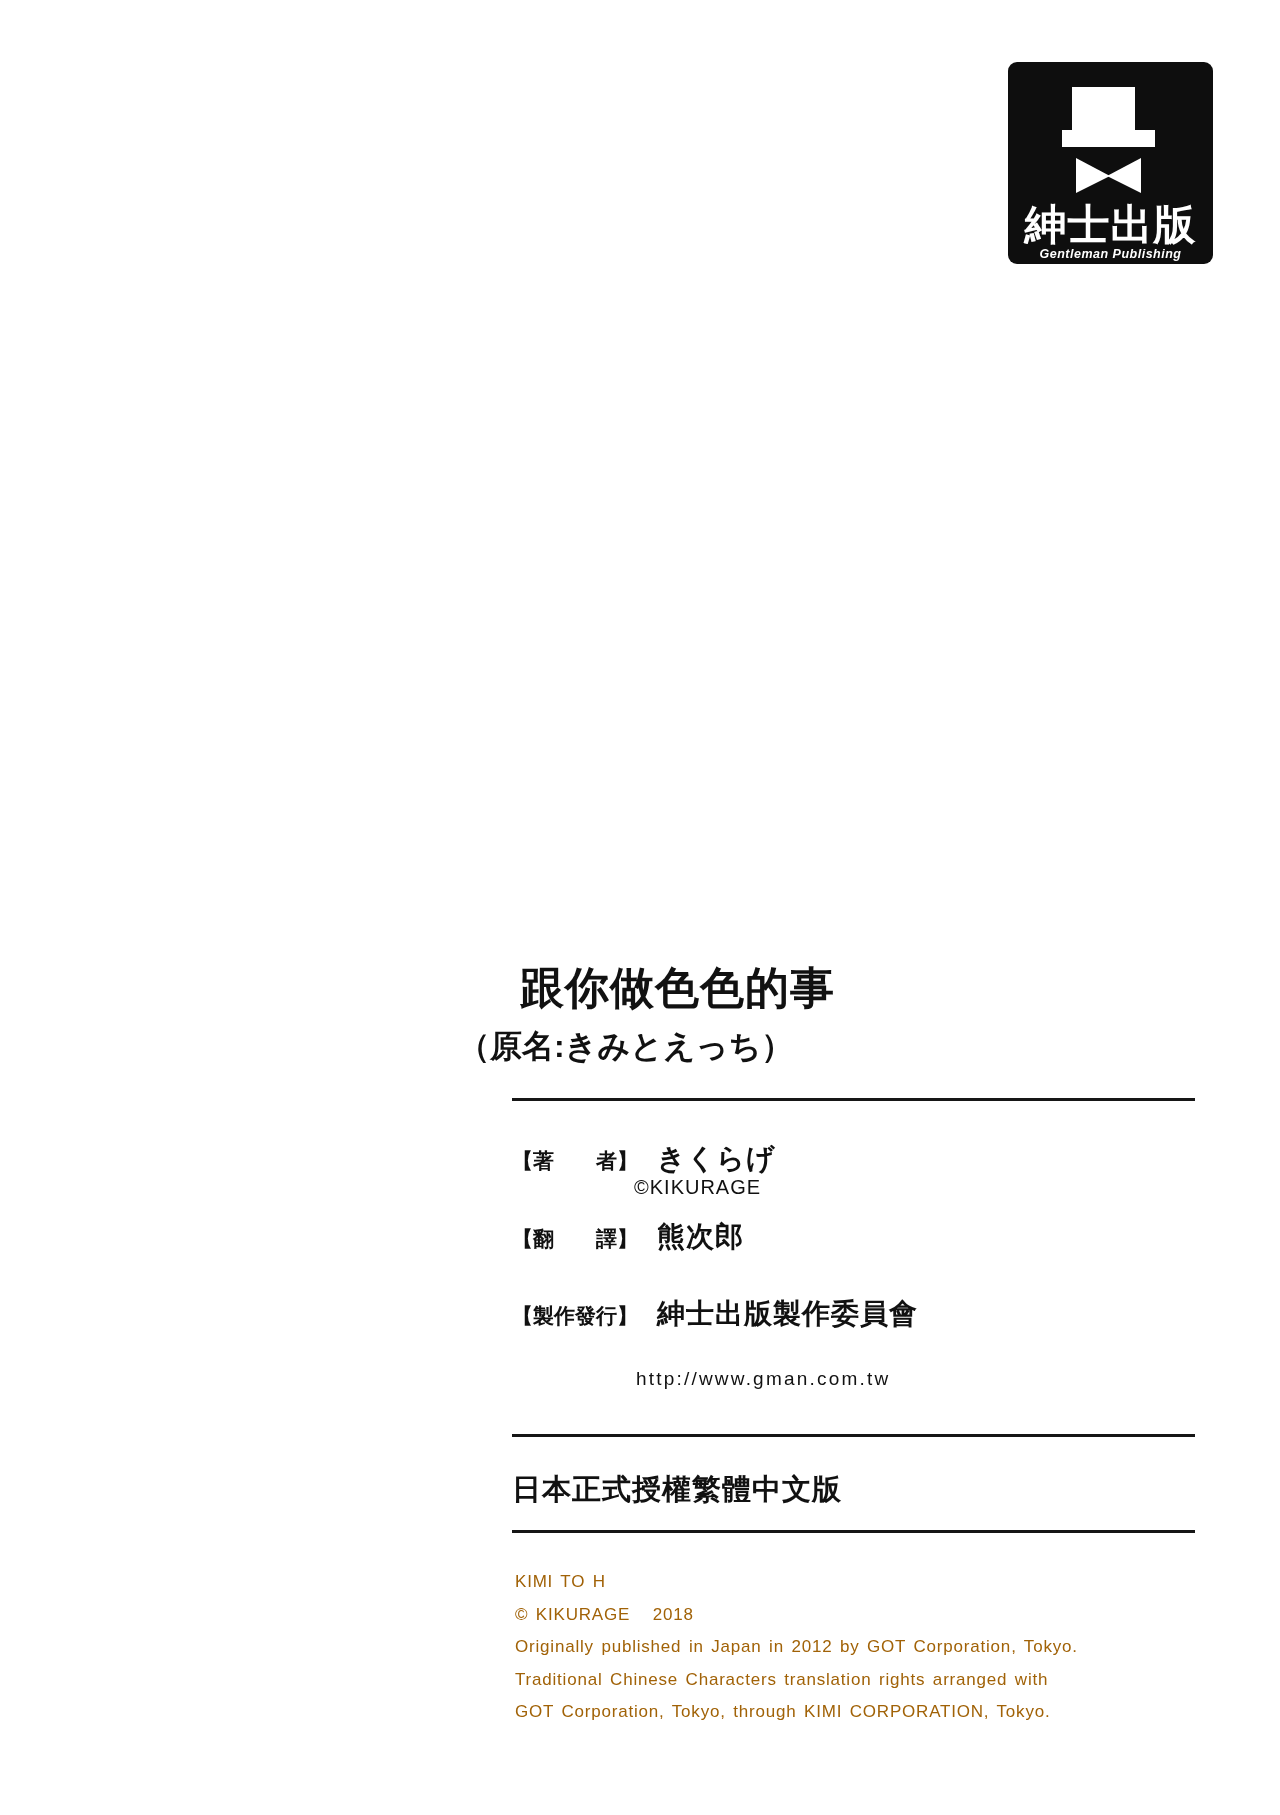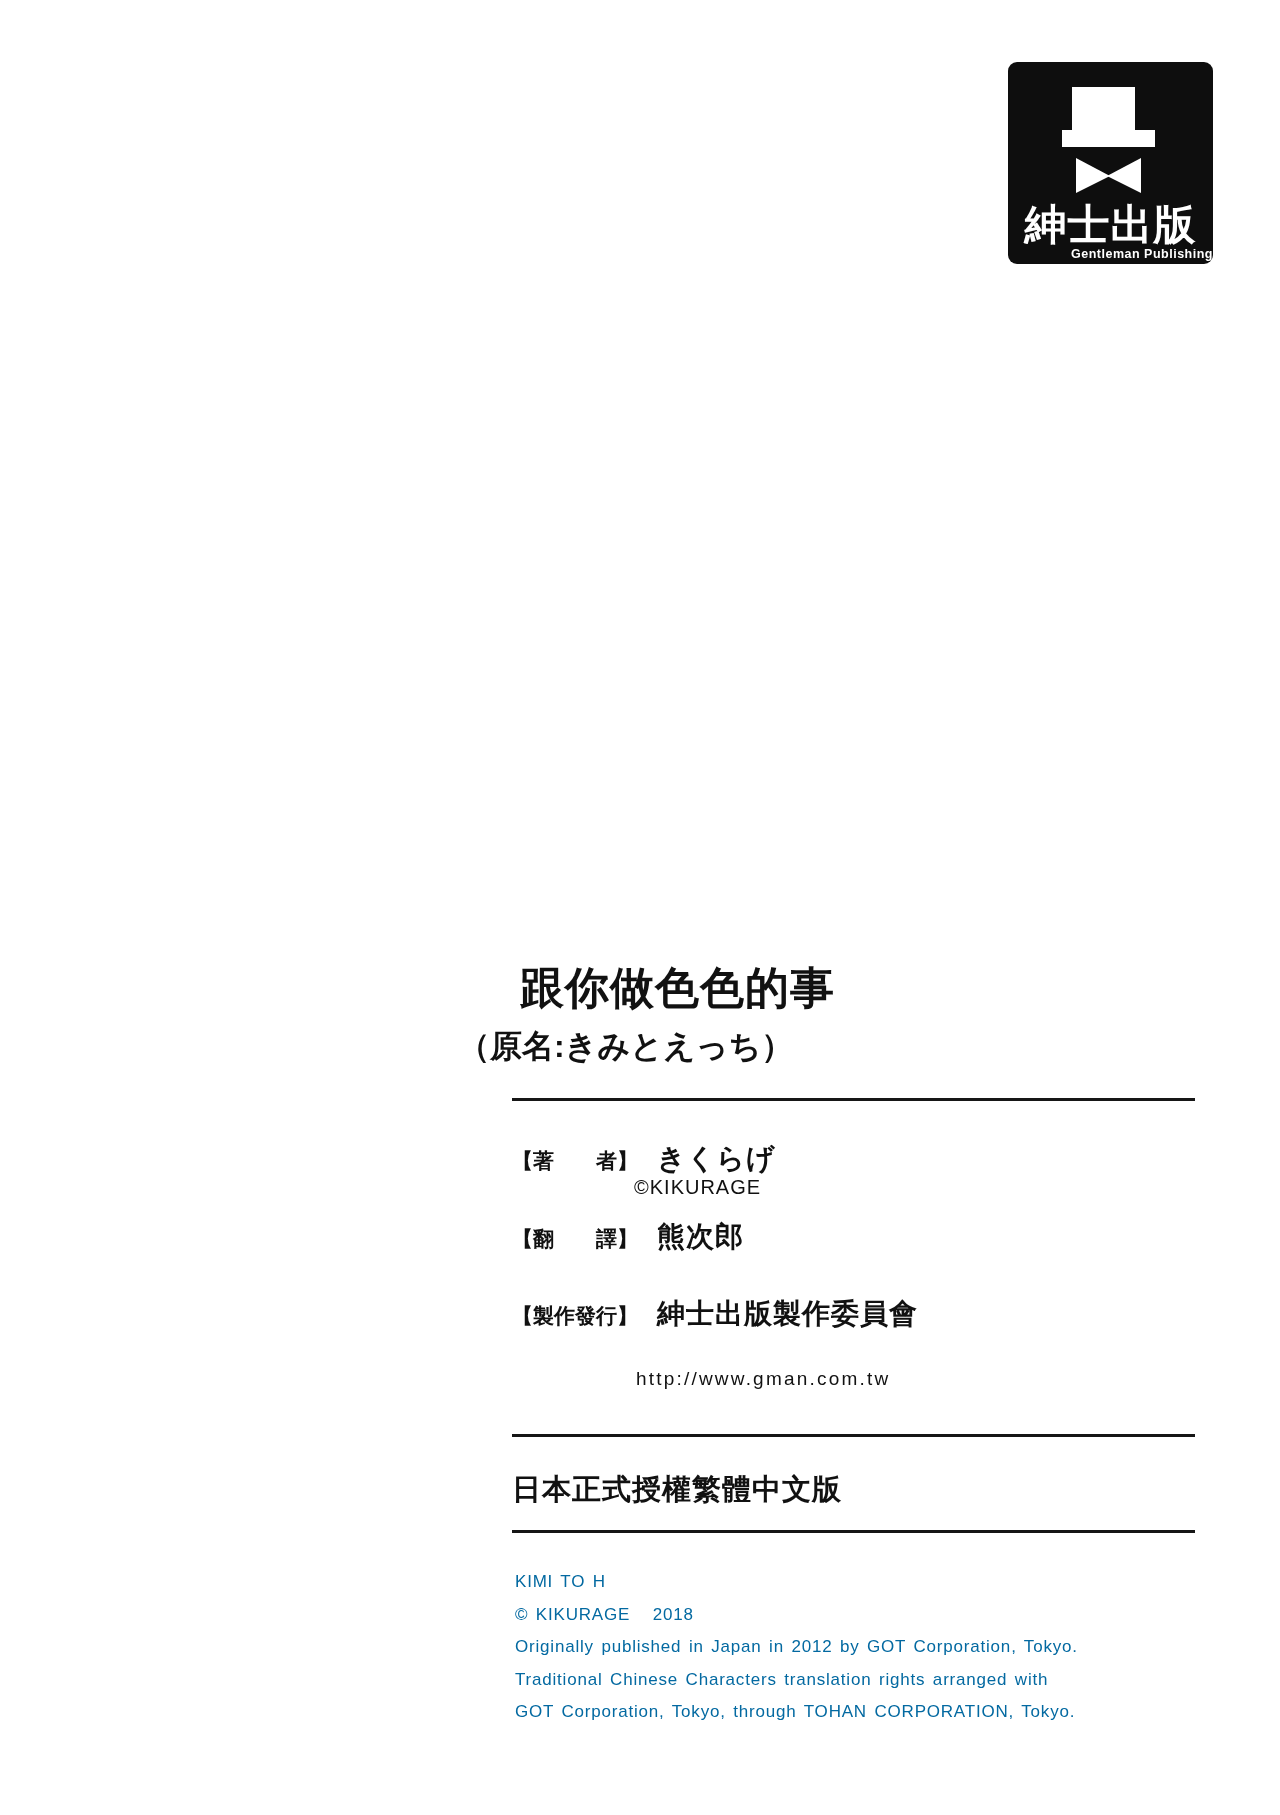--- a/index.html
+++ b/index.html
@@ -33,27 +33,28 @@
     font-size: 42px;
     font-weight: 700;
     line-height: 46px;
     letter-spacing: 1px;
     white-space: nowrap;
   }
   .logo-en {
     position: absolute;
     left: 0; top: 185px;
     width: 100%;
-    text-align: right;
+    text-align: center;
     color: #ffffff;
     font-size: 12.5px;
     font-weight: 700;
     line-height: 14px;
     letter-spacing: 0.5px;
     white-space: nowrap;
+    font-style: italic;
   }
 
   
   .book-title {
     position: absolute;
     left: 512px;
     top: 952px;
     margin: 8px;
     font-size: 44px;
     font-weight: 700;
@@ -144,21 +145,21 @@
     left: 515px;
     top: 1566px;
   }
   .en-line {
     font-size: 17px;
     font-weight: 500;
     line-height: 32.5px;
     letter-spacing: 0.8px;
     word-spacing: 2px;
     white-space: pre;
-    color: #0369a1;
+    color: #a16207;
   }
 </style>
 </head>
 <body>
 
 <div class="page">
 
   <div class="logo">
     <svg width="205" height="138" viewBox="0 0 205 138" xmlns="http://www.w3.org/2000/svg">
       <rect x="64" y="25" width="63" height="48" fill="#ffffff"></rect>
@@ -197,16 +198,16 @@
 
   <div class="license-note">日本正式授權繁體中文版</div>
 
   <hr class="rule rule-3">
 
   <div class="en-block">
     <div class="en-line">KIMI TO H</div>
     <div class="en-line">© KIKURAGE   2018</div>
     <div class="en-line">Originally published in Japan in 2012 by GOT Corporation, Tokyo.</div>
     <div class="en-line">Traditional Chinese Characters translation rights arranged with</div>
-    <div class="en-line">GOT Corporation, Tokyo, through TOHAN CORPORATION, Tokyo.</div>
+    <div class="en-line">GOT Corporation, Tokyo, through KIMI CORPORATION, Tokyo.</div>
   </div>
 
 </div>
 
 </body></html>

